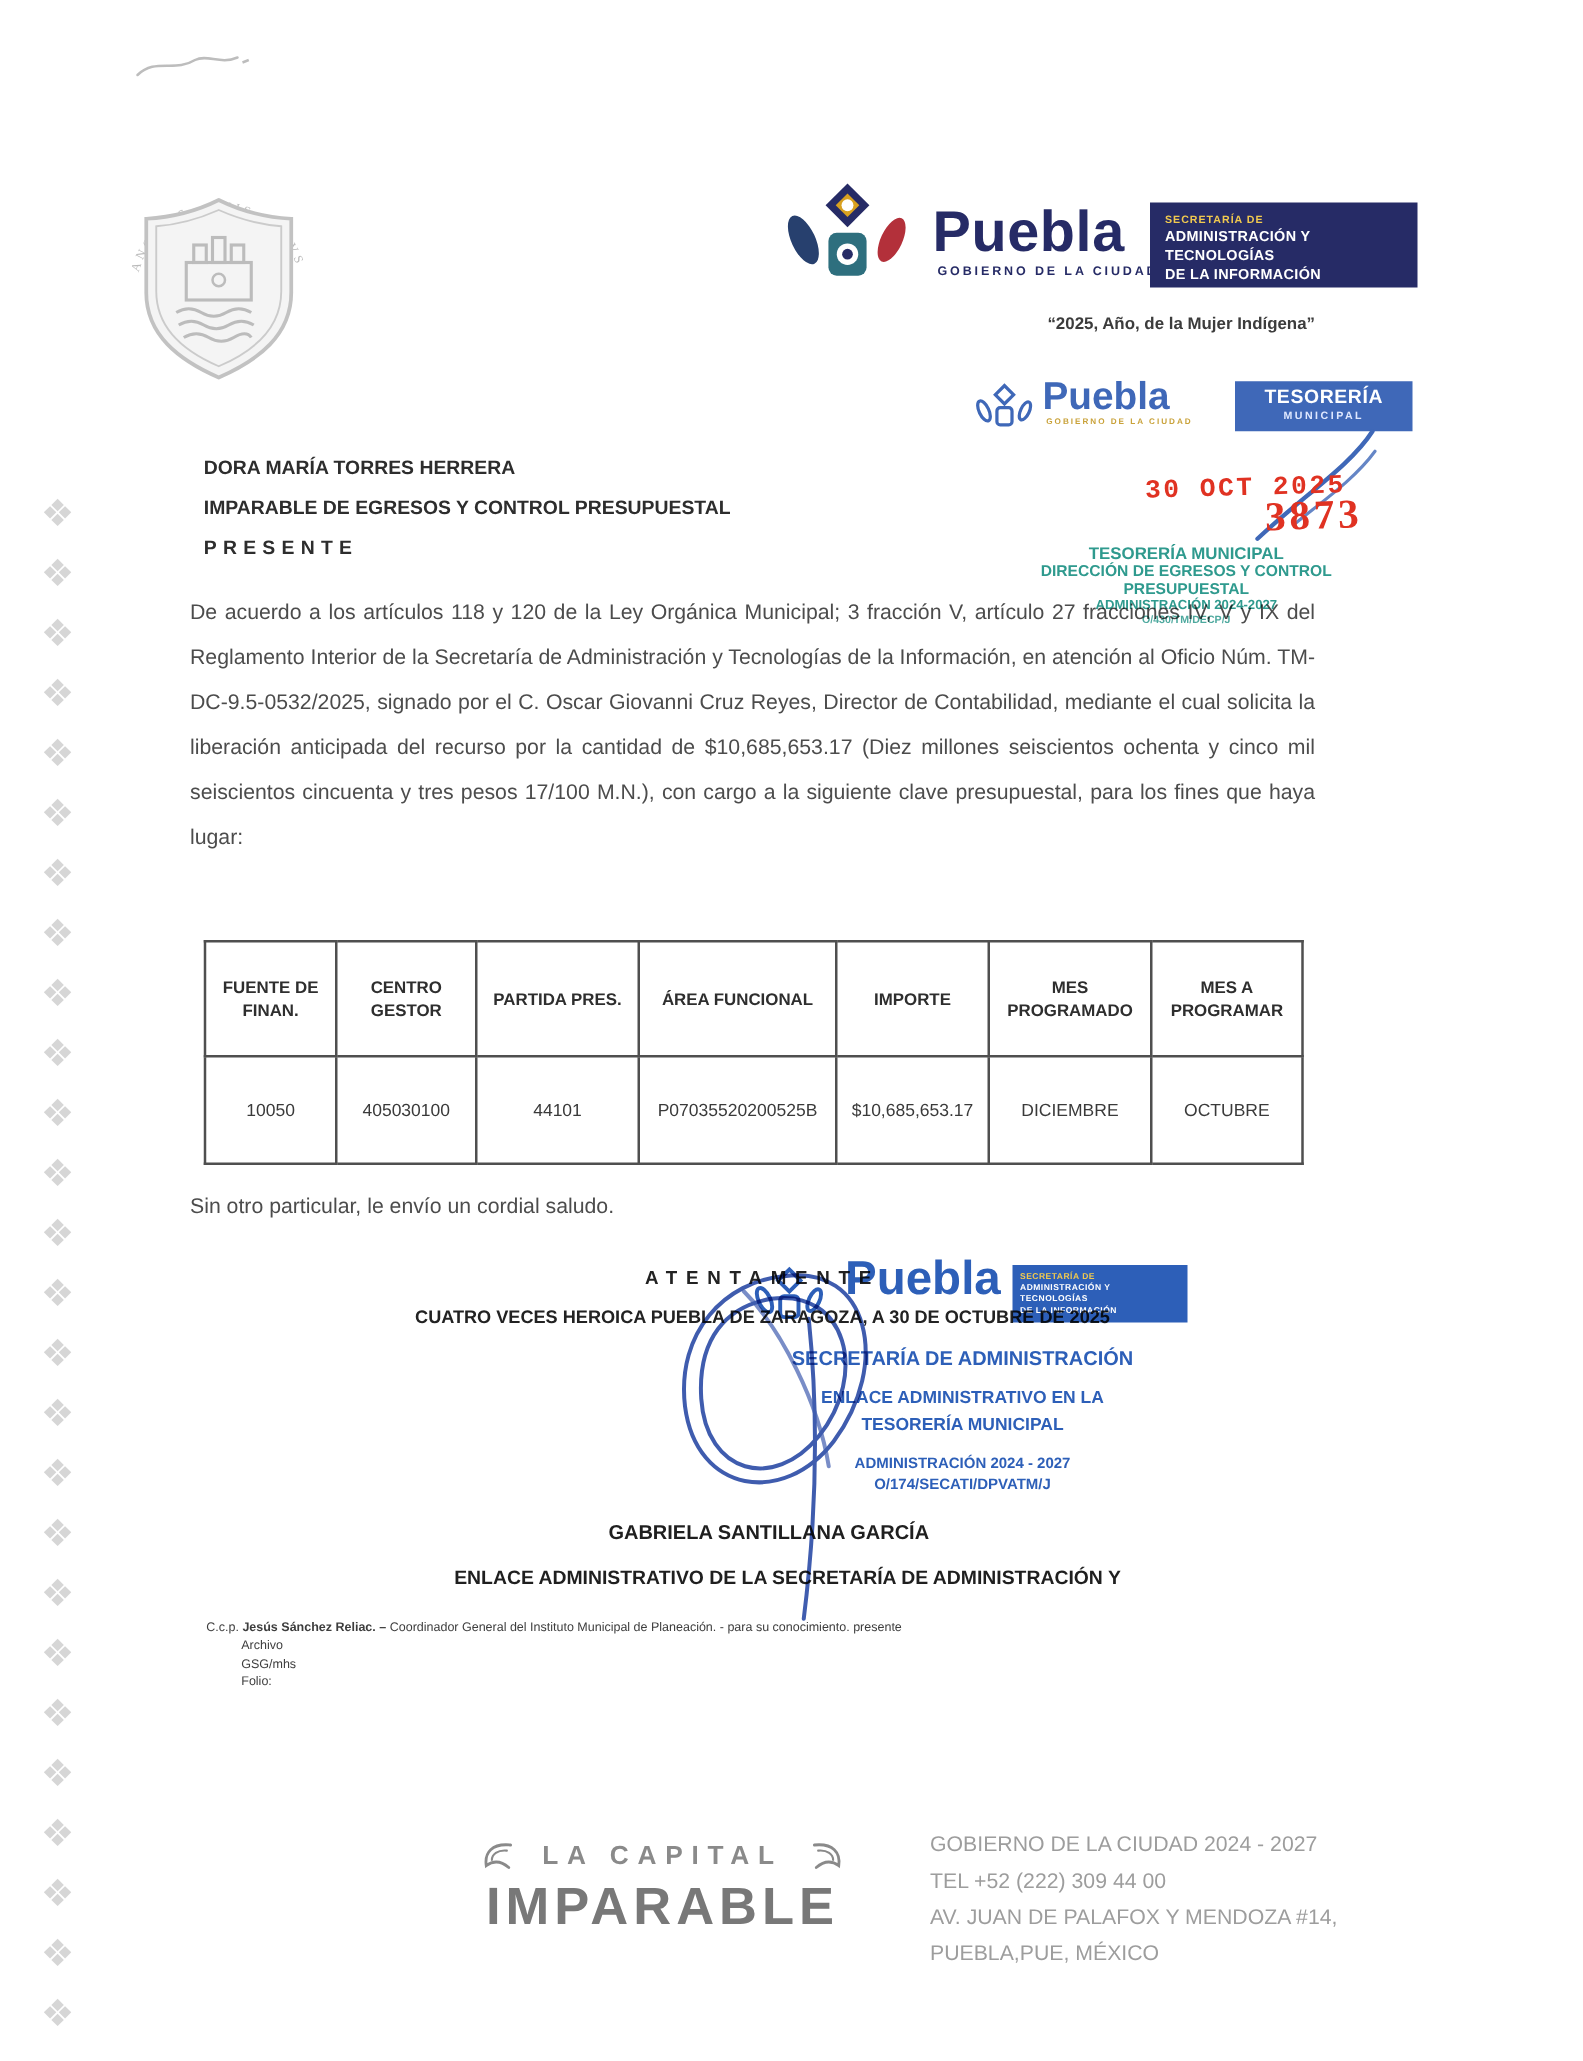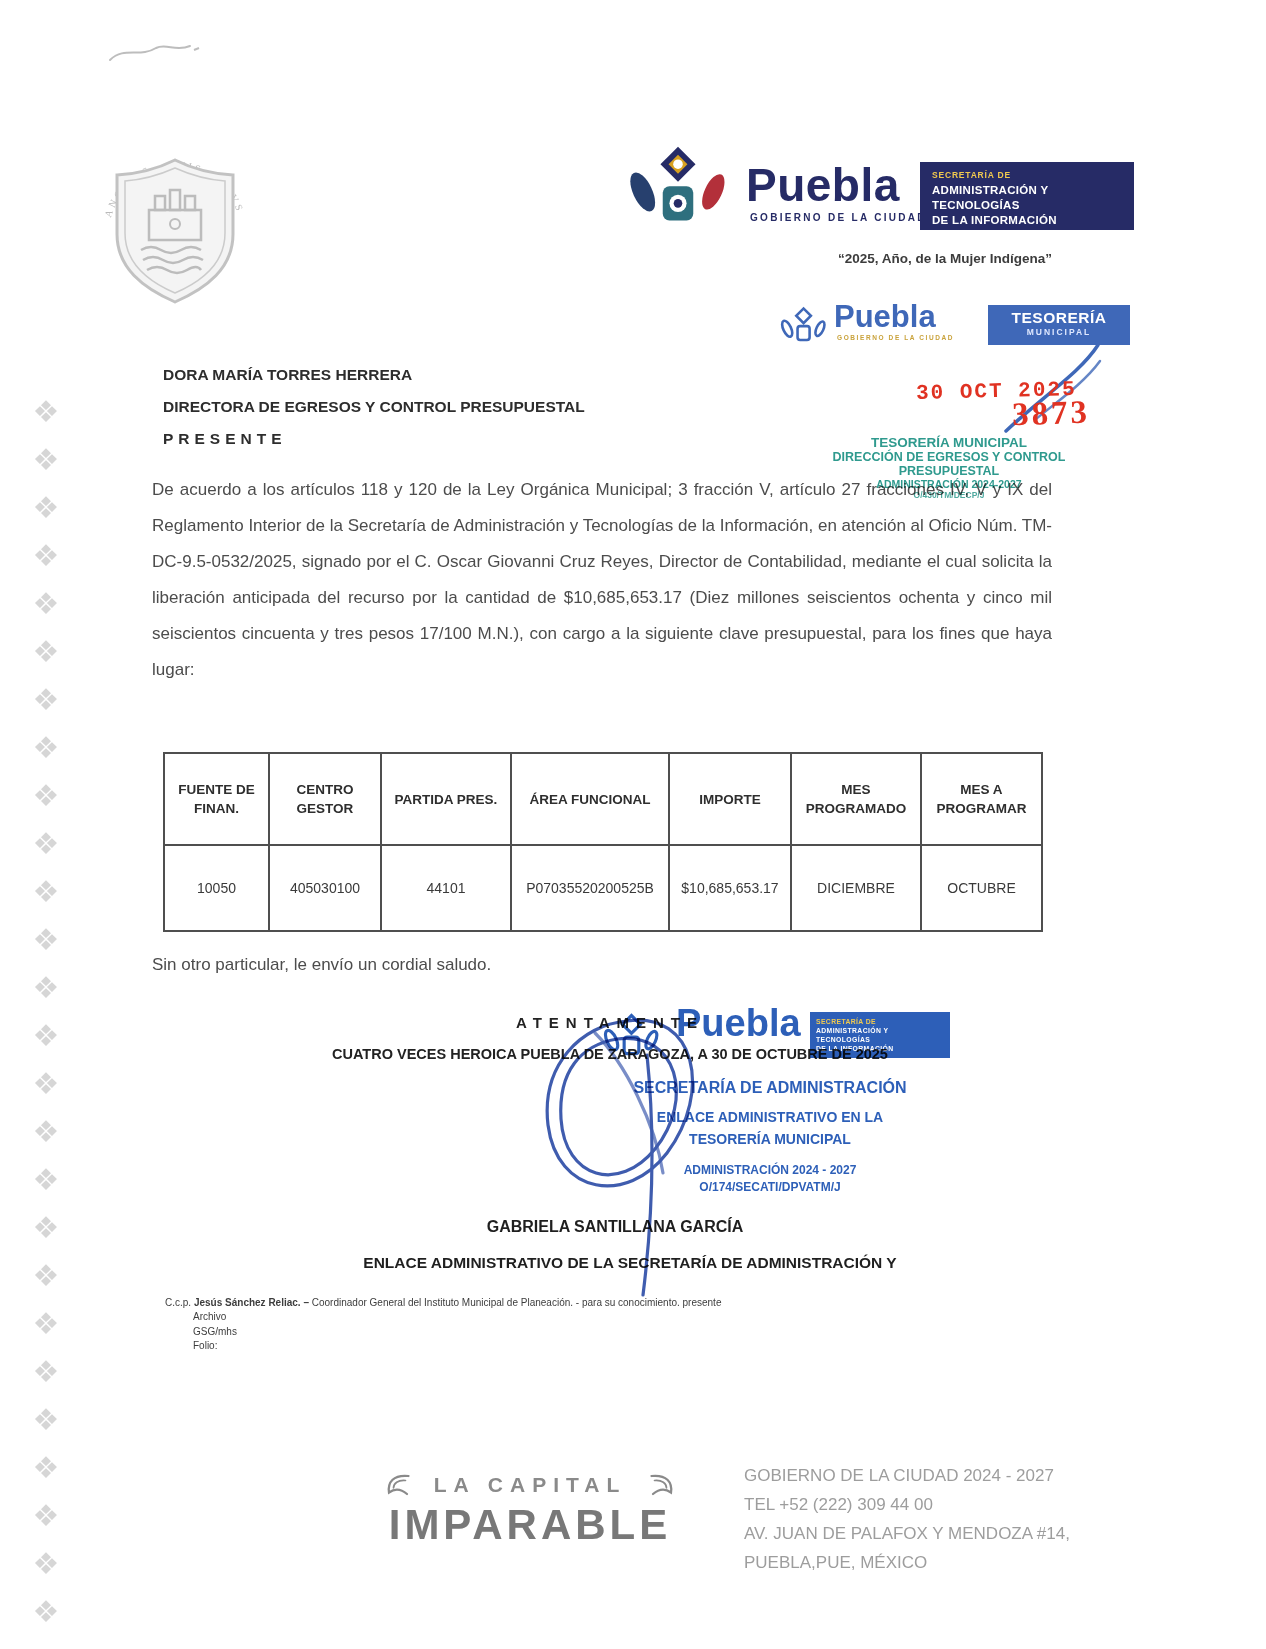--- a/index.html
+++ b/index.html
@@ -173,21 +173,21 @@
       <div class="dept-line-sm">SECRETARÍA DE</div>
       <div class="dept-line">ADMINISTRACIÓN Y TECNOLOGÍAS</div>
       <div class="dept-line">DE LA INFORMACIÓN</div>
     </div>
   </div>
 
   <div class="quote">“2025, Año, de la Mujer Indígena”</div>
 
   <div class="addr">
     <div class="addr-name">DORA MARÍA TORRES HERRERA</div>
-    <div class="addr-title">DIRECTORA DE EGRESOS Y CONTROL PRESUPUESTAL</div>
+    <div class="addr-title">IMPARABLE DE EGRESOS Y CONTROL PRESUPUESTAL</div>
     <div class="addr-present">PRESENTE</div>
   </div>
 
   <p class="body-par">De acuerdo a los artículos 118 y 120 de la Ley Orgánica Municipal; 3 fracción V, artículo 27 fracciones IV, V y IX del Reglamento Interior de la Secretaría de Administración y Tecnologías de la Información, en atención al Oficio Núm. TM-DC-9.5-0532/2025, signado por el C. Oscar Giovanni Cruz Reyes, Director de Contabilidad, mediante el cual solicita la liberación anticipada del recurso por la cantidad de $10,685,653.17 (Diez millones seiscientos ochenta y cinco mil seiscientos cincuenta y tres pesos 17/100 M.N.), con cargo a la siguiente clave presupuestal, para los fines que haya lugar:</p>
 
   <table class="budget-table">
     <colgroup>
       <col style="width:105px">
         <col style="width:112px">
         <col style="width:130px">

